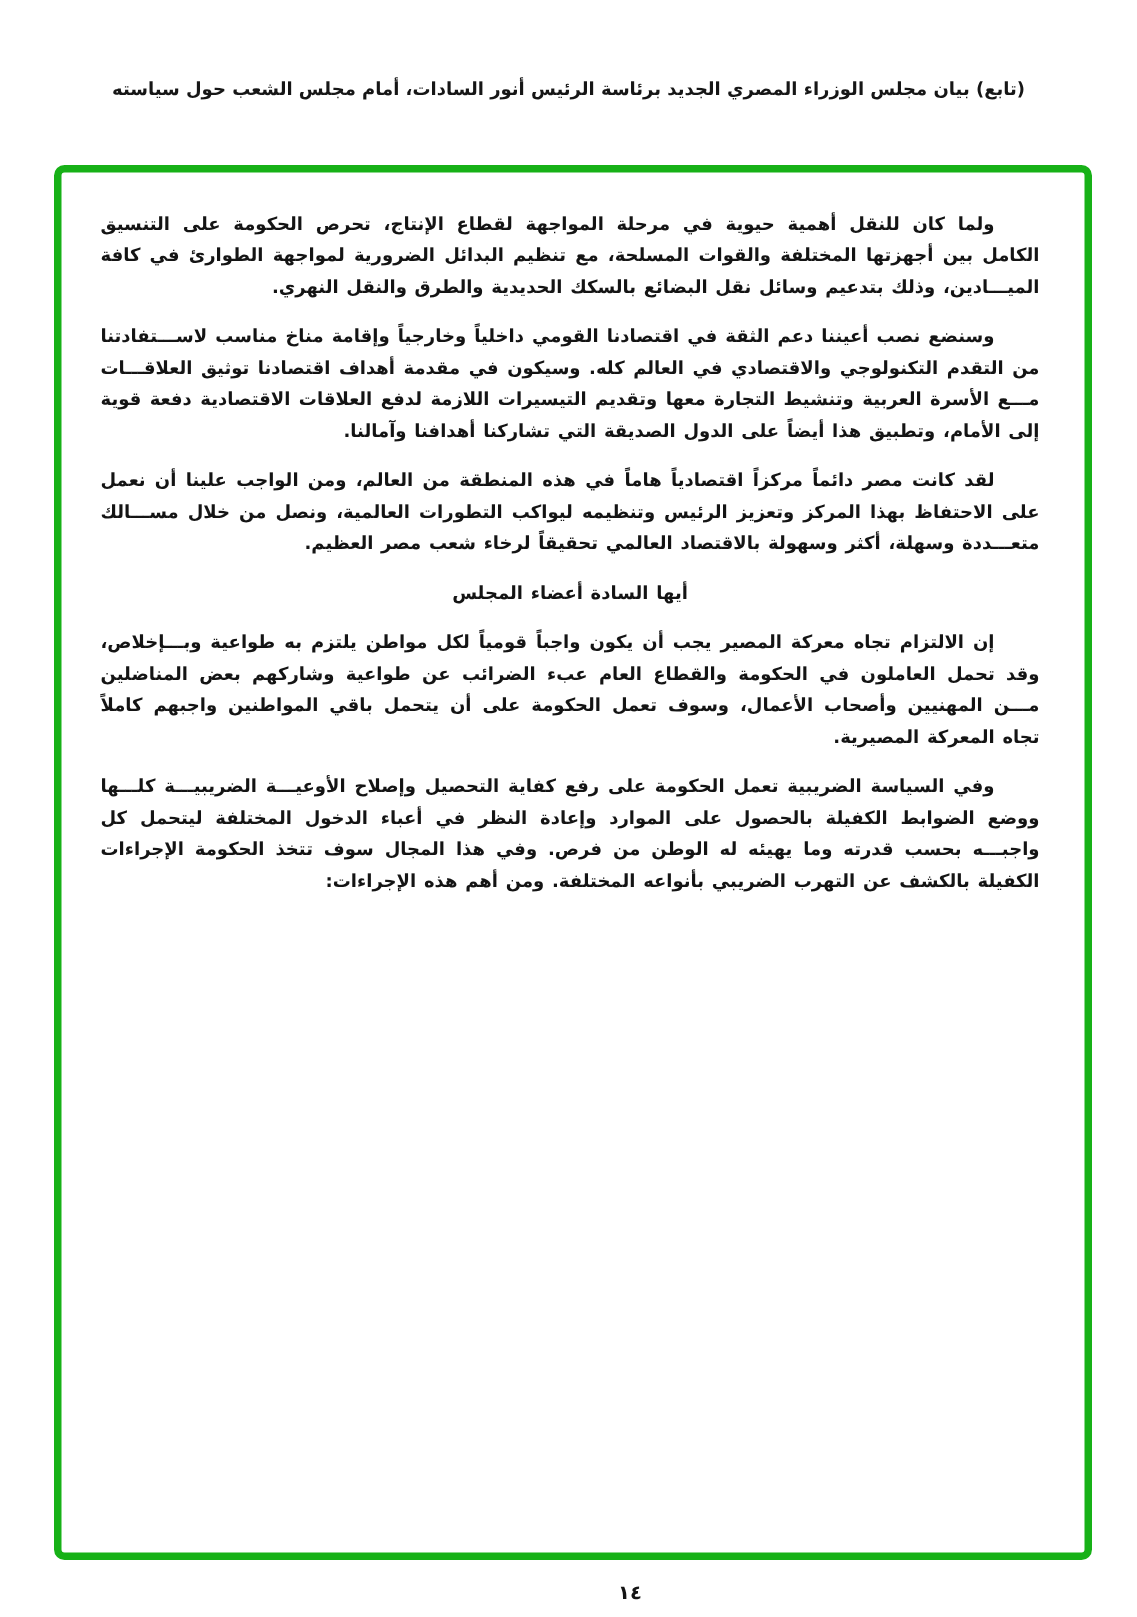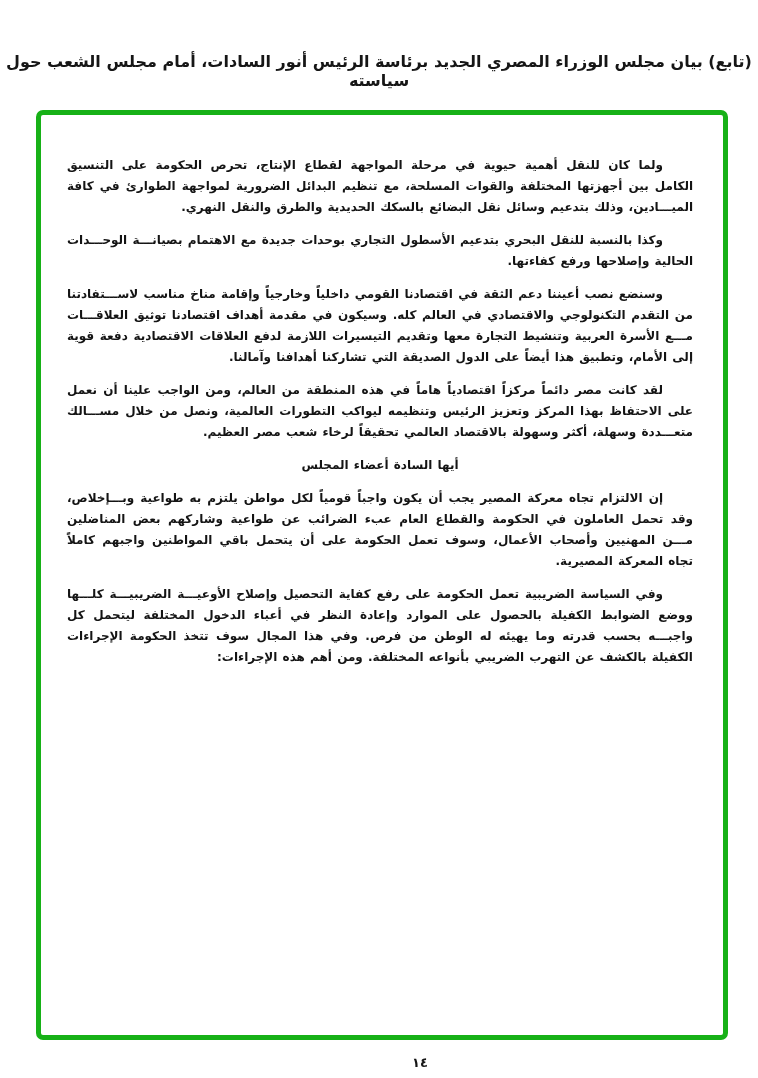--- a/index.html
+++ b/index.html
@@ -16,34 +16,34 @@
     color: #101010;
     overflow: hidden;
   }
   .header-line {
     position: absolute;
     top: 52px;
     left: 0;
     width: 100%;
     text-align: center;
     direction: rtl;
-    font-size: 16px;
+    font-size: 12px;
     font-weight: bold;
     color: #161616;
   }
   .doc-frame {
     position: absolute;
     left: 36px;
     top: 110px;
     width: 692px;
     height: 930px;
     box-sizing: border-box;
     border: 5px solid #17b117;
     border-radius: 7px;
-    padding: 40px 30px 20px 26px;
+    padding: 24px 30px 20px 26px;
     background: #ffffff;
     overflow: hidden;
   }
   .doc-content {
     direction: rtl;
   }
   p.para {
     margin: 0 0 12px 0;
     font-size: 12px;
     line-height: 21px;
@@ -74,21 +74,20 @@
 </head>
 <body>
 
 <div class="page">
 
   <div class="header-line">(تابع) بيان مجلس الوزراء المصري الجديد برئاسة الرئيس أنور السادات، أمام مجلس الشعب حول سياسته</div>
 
   <div class="doc-frame">
     <div class="doc-content">
       <p class="para">ولما كان للنقل أهمية حيوية في مرحلة المواجهة لقطاع الإنتاج، تحرص الحكومة على التنسيق الكامل بين أجهزتها المختلفة والقوات المسلحة، مع تنظيم البدائل الضرورية لمواجهة الطوارئ في كافة الميـــادين، وذلك بتدعيم وسائل نقل البضائع بالسكك الحديدية والطرق والنقل النهري.</p>
-      <p class="para">وكذا بالنسبة للنقل البحري بتدعيم الأسطول التجاري بوحدات جديدة مع الاهتمام بصيانـــة الوحـــدات الحالية وإصلاحها ورفع كفاءتها.</p>
       <p class="para">وسنضع نصب أعيننا دعم الثقة في اقتصادنا القومي داخلياً وخارجياً وإقامة مناخ مناسب لاســـتفادتنا من التقدم التكنولوجي والاقتصادي في العالم كله. وسيكون في مقدمة أهداف اقتصادنا توثيق العلاقـــات مـــع الأسرة العربية وتنشيط التجارة معها وتقديم التيسيرات اللازمة لدفع العلاقات الاقتصادية دفعة قوية إلى الأمام، وتطبيق هذا أيضاً على الدول الصديقة التي تشاركنا أهدافنا وآمالنا.</p>
       <p class="para">لقد كانت مصر دائماً مركزاً اقتصادياً هاماً في هذه المنطقة من العالم، ومن الواجب علينا أن نعمل على الاحتفاظ بهذا المركز وتعزيز الرئيس وتنظيمه ليواكب التطورات العالمية، ونصل من خلال مســـالك متعـــددة وسهلة، أكثر وسهولة بالاقتصاد العالمي تحقيقاً لرخاء شعب مصر العظيم.</p>
       <p class="para heading">أيها السادة أعضاء المجلس</p>
       <p class="para">إن الالتزام تجاه معركة المصير يجب أن يكون واجباً قومياً لكل مواطن يلتزم به طواعية وبـــإخلاص، وقد تحمل العاملون في الحكومة والقطاع العام عبء الضرائب عن طواعية وشاركهم بعض المناضلين مـــن المهنيين وأصحاب الأعمال، وسوف تعمل الحكومة على أن يتحمل باقي المواطنين واجبهم كاملاً تجاه المعركة المصيرية.</p>
       <p class="para">وفي السياسة الضريبية تعمل الحكومة على رفع كفاية التحصيل وإصلاح الأوعيـــة الضريبيـــة كلـــها ووضع الضوابط الكفيلة بالحصول على الموارد وإعادة النظر في أعباء الدخول المختلفة ليتحمل كل واجبـــه بحسب قدرته وما يهيئه له الوطن من فرص. وفي هذا المجال سوف تتخذ الحكومة الإجراءات الكفيلة بالكشف عن التهرب الضريبي بأنواعه المختلفة. ومن أهم هذه الإجراءات:</p>
     </div>
   </div>
 
   <div class="page-number">١٤</div>
 

